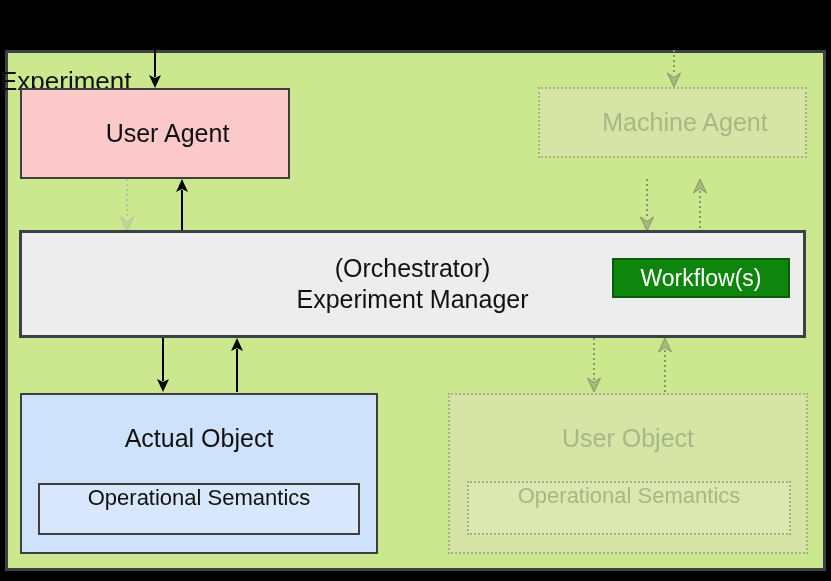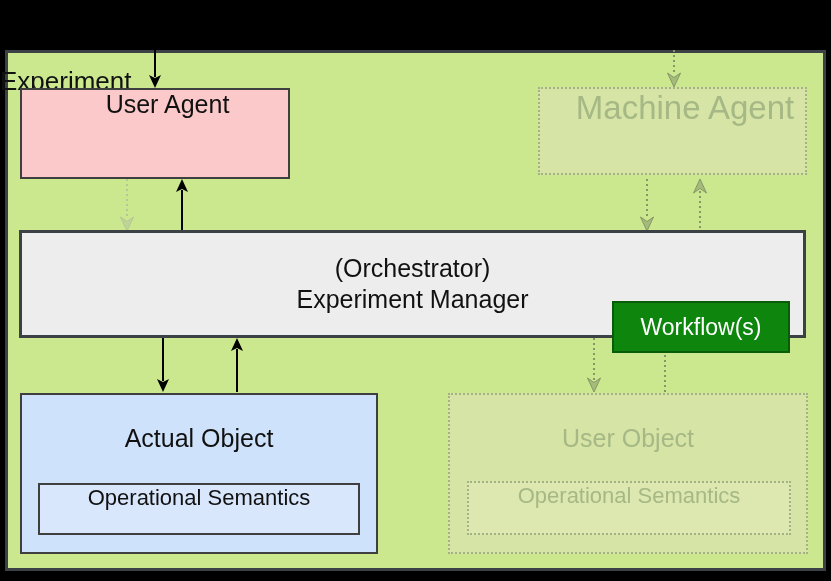--- a/index.html
+++ b/index.html
@@ -35,45 +35,45 @@
   .container{
     position:absolute;left:5px;top:50px;width:821px;height:521px;
     background:var(--experiment-bg);
     border:3px solid var(--experiment-border);
   }
   .title{
     position:absolute;left:0;right:11px;top:66px;
     font-size:26px;color:var(--text);
   }
   .node{
-    position:absolute;display:flex;justify-content:center;
+    position:absolute;display:flex;align-items:center;justify-content:center;
     text-align:center;
     padding-left:25px;
   }
   .user-agent{
     left:20px;top:88px;width:270px;height:91px;
     background:var(--user-agent-bg);border:2px solid var(--box-border);
     font-size:25px;
   }
   .machine-agent{
-    left:538px;top:87px;width:269px;height:88px;
+    left:538px;top:87px;width:269px;height:71px;
     background:var(--faded-bg);border:2px dotted var(--faded-border);
-    color:var(--faded-text);font-size:33px;
+    color:var(--faded-text);font-size:25px;
   }
   .manager{
     position:absolute;left:19px;top:230px;width:787px;height:108px;
     background:var(--manager-bg);border:3px solid var(--experiment-border);
     display:flex;flex-direction:column;align-items:center;justify-content:center;
     font-size:25px;line-height:31px;
   }
   .workflow{
-    position:absolute;left:590px;top:25px;width:178px;height:52px;
+    position:absolute;left:590px;top:25px;width:178px;height:40px;
     background:var(--workflow-bg);border:2px solid var(--workflow-border);
     color:var(--workflow-text);font-size:23px;line-height:23px;
-    display:flex;align-items:center;justify-content:center;margin-top:43px;
+    display:flex;align-items:center;justify-content:center;
   }
   .object-box{
     position:absolute;width:358px;height:161px;top:393px;
   }
   .actual{
     left:20px;background:var(--actual-bg);border:2px solid var(--box-border);
   }
   .twin{
     left:448px;width:360px;background:var(--faded-bg);
     border:2px dotted var(--faded-border);color:var(--faded-text);

